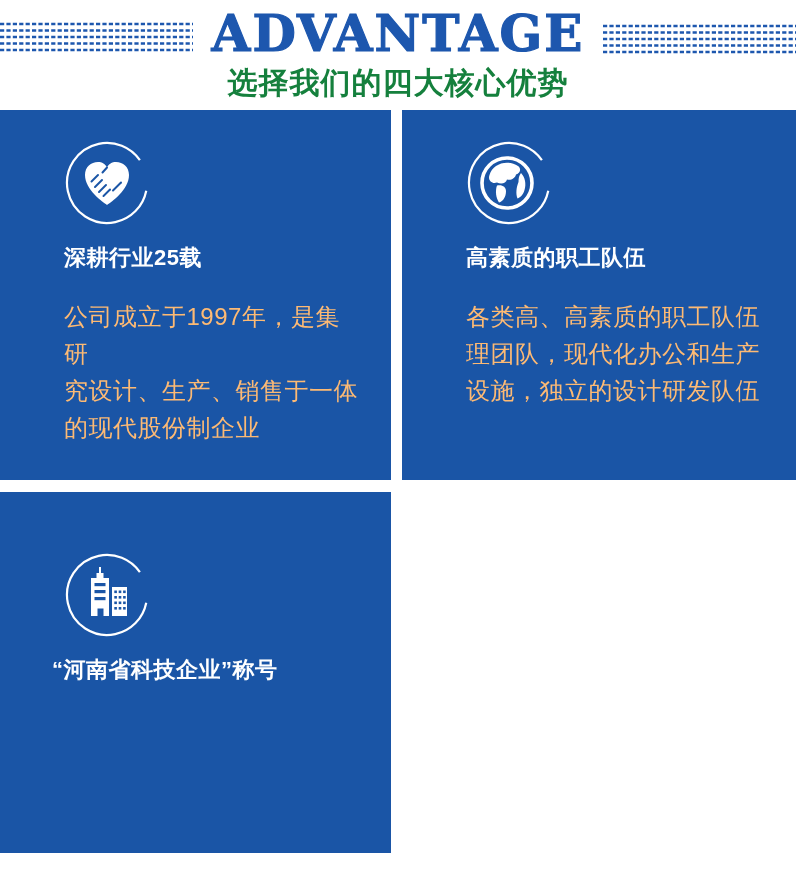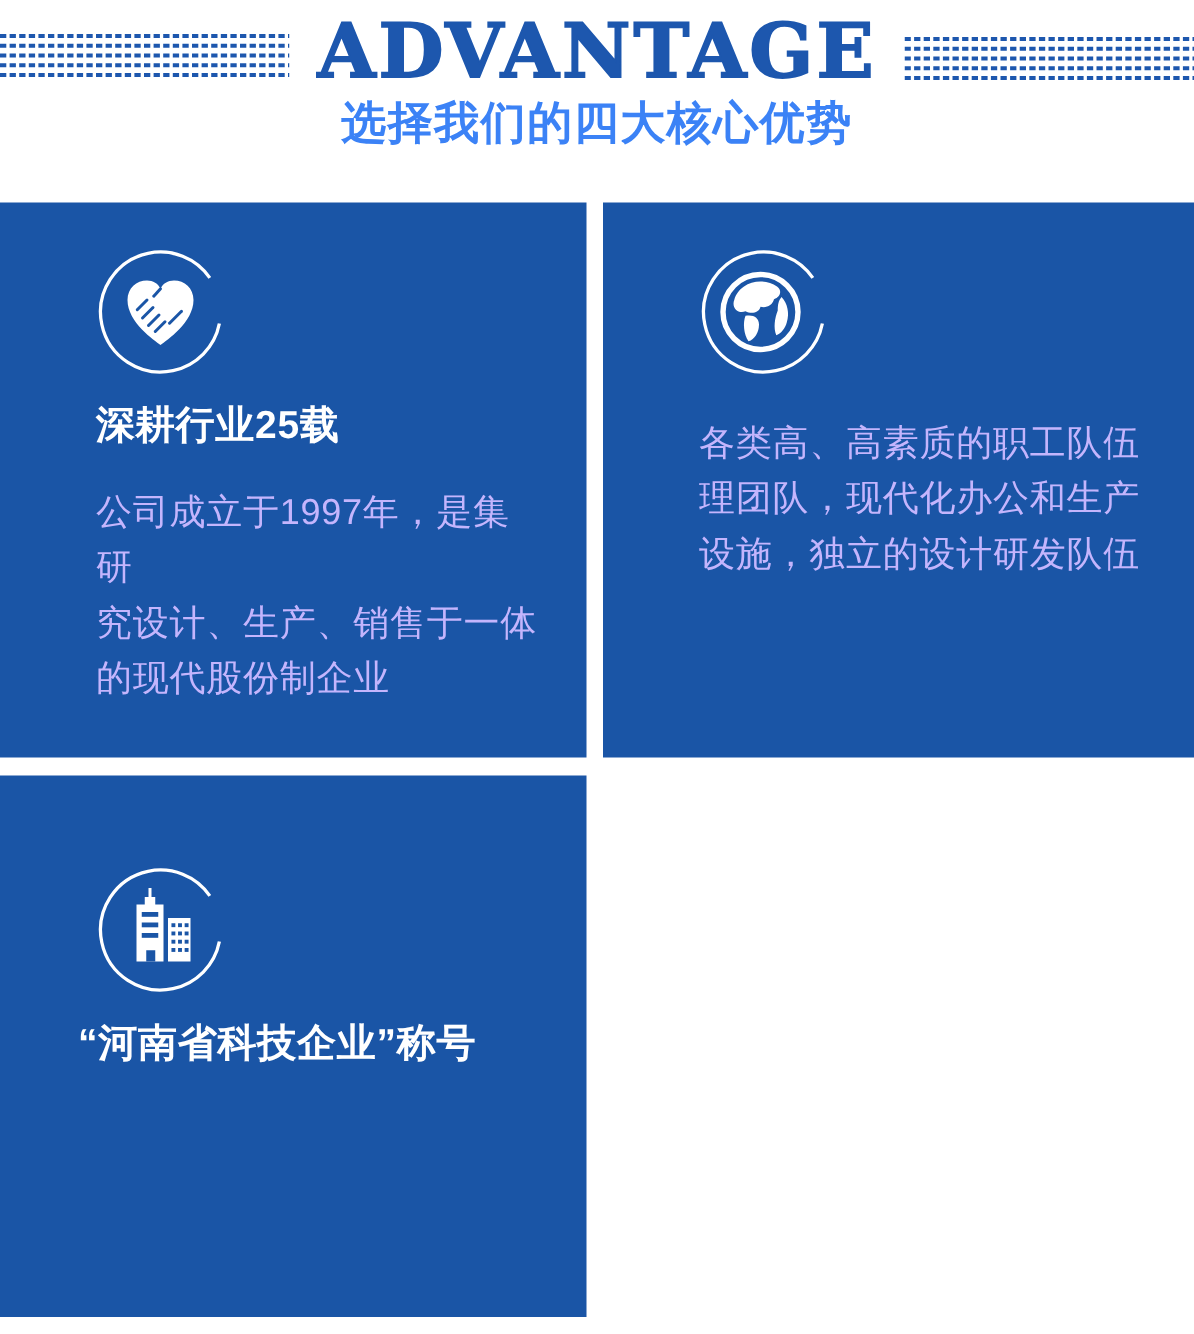--- a/index.html
+++ b/index.html
@@ -1,55 +1,55 @@
 <!DOCTYPE html>
 <html><head>
 <meta charset="utf-8">
 <style>
   * { margin:0; padding:0; box-sizing:border-box; }
   html,body { width:796px; background:#ffffff; font-family:"Liberation Sans", sans-serif; }
   .page { width:796px; height:889px; position:relative; background:#fff; overflow:hidden; }
 
   
-  .header { position:relative; height:135px; text-align:center; }
+  .header { position:relative; height:110px; text-align:center; }
   .adv-title {
     display:inline-block; margin-top:8px;
     font-family:"DejaVu Serif", serif; font-weight:bold;
     font-size:50px; line-height:52px; letter-spacing:2px;
     color:#1D57AE; -webkit-text-stroke:1.2px #1D57AE;
   }
   .sub-title {
     margin-top:6px; font-size:30px; line-height:34px; font-weight:bold;
-    color:#3b82f6; letter-spacing:1px;
+    color:#15803d; letter-spacing:1px;
   }
   .dashes { position:absolute; top:22px; width:193px; height:32px; }
   .dashes.left  { left:0; }
   .dashes.right { right:0; top:24px; }
 
   
   .grid {
     display:grid;
     grid-template-columns:391px 394px;
     grid-template-rows:370px 361px;
     column-gap:11px; row-gap:12px;
   }
   .card {
     background:#1A55A6; color:#ffffff;
     padding-left:64px; padding-right:30px;
   }
   .icon-wrap { margin-top:30px; width:86px; height:86px; }
   .card:nth-child(n+3) .icon-wrap { margin-top:60px; }
   .card-title {
-    margin-top:18px; font-size:26px; line-height:28px;
+    margin-top:18px; font-size:22px; line-height:28px;
     font-weight:bold; letter-spacing:0.5px; color:#fff;
   }
   .card:nth-child(n+3) .card-title { }
   .card-body {
     margin-top:26px; font-size:24px; line-height:37px;
-    letter-spacing:0.5px; color:#c4b5fd; white-space:pre-line;
+    letter-spacing:0.5px; color:#fdba74; white-space:pre-line;
   }
   .card:nth-child(n+3) .card-body { margin-top:15px; }
   .card:nth-child(3) .card-title { margin-left:-12px; }
 </style>
 </head>
 <body>
 
 <div class="page">
 
   <div class="header">
@@ -101,20 +101,21 @@
     <div class="card">
       <div class="icon-wrap">
         <svg viewBox="0 0 86 86" width="86" height="86" xmlns="http://www.w3.org/2000/svg">
           <circle cx="43" cy="43" r="40" fill="none" stroke="#fff" stroke-width="2.2" stroke-dasharray="219 32.3" stroke-dashoffset="235.2" transform="rotate(-12 43 43)"></circle>
           <circle cx="41" cy="43" r="25" fill="none" stroke="#fff" stroke-width="3.6"></circle>
           <path fill="#fff" d="M30 26 C36 21.5 46 21.5 52 26 C55.5 28.5 54.5 33 50 34.5 C49 38.5 45 40.5 41 39.5 C40 43.5 35 44.5 31 42.5 C26 44.5 21.5 40 23.5 35 C24.5 31 27 28 30 26 Z"></path>
           <path fill="#fff" d="M31 45.5 C36 44.5 40 46.5 40 51.5 C40 56.5 37 61.5 33 62.5 C30 58.5 29 50.5 31 45.5 Z"></path>
           <path fill="#fff" d="M55 33 C59 37 60.5 44 58.5 50 C57.5 54 54.5 57.5 51.5 58.5 C49.5 53.5 50.5 47 52.5 42 C52.5 38 53 35.5 55 33 Z"></path>
         </svg>
       </div>
+      <div class="card-title">高素质的职工队伍</div>
       <div class="card-body">各类高、高素质的职工队伍
 理团队，现代化办公和生产
 设施，独立的设计研发队伍</div>
     </div>
 
     <div class="card">
       <div class="icon-wrap">
         <svg viewBox="0 0 86 86" width="86" height="86" xmlns="http://www.w3.org/2000/svg">
           <circle cx="43" cy="43" r="40" fill="none" stroke="#fff" stroke-width="2.2" stroke-dasharray="219 32.3" stroke-dashoffset="235.2" transform="rotate(-12 43 43)"></circle>
           <line x1="36" y1="15" x2="36" y2="23" stroke="#fff" stroke-width="2"></line>

